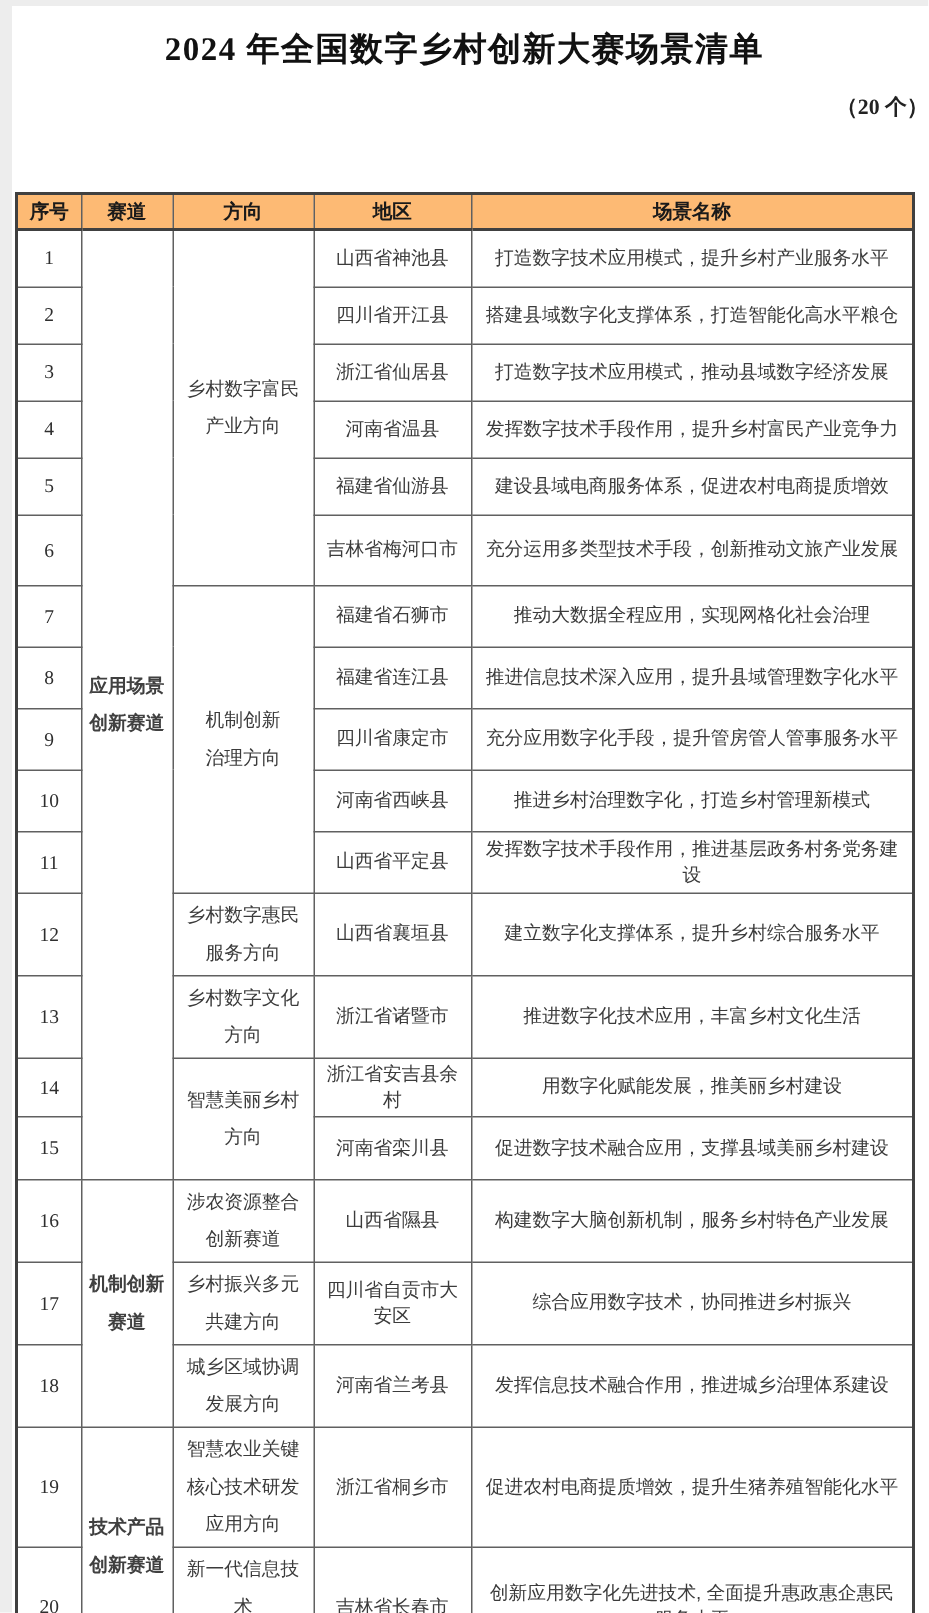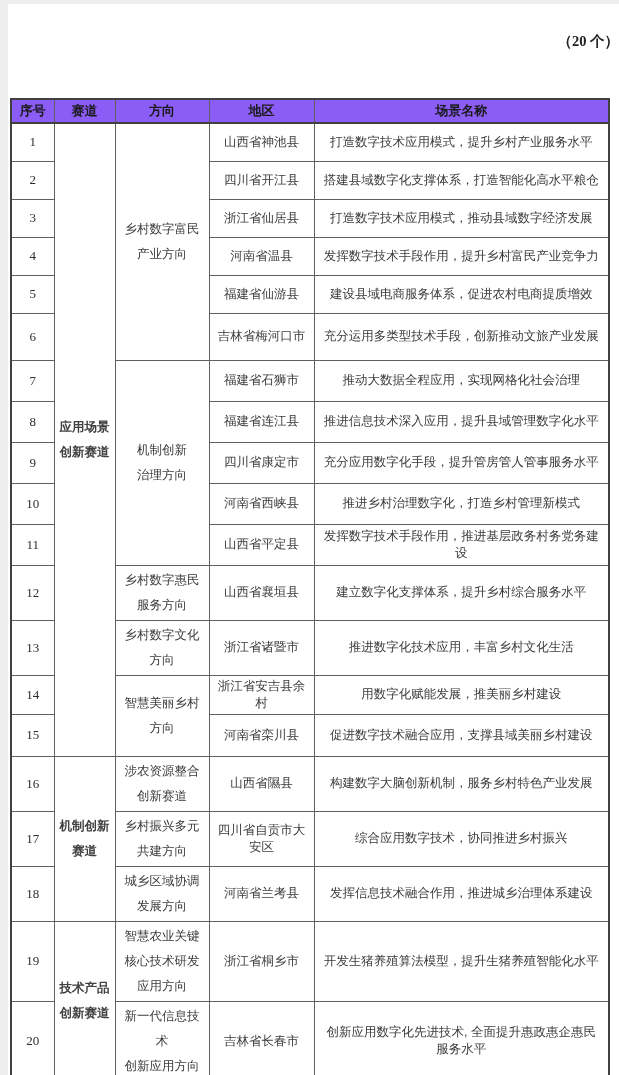--- a/index.html
+++ b/index.html
@@ -60,21 +60,21 @@
     font-size: 12.5px;
     color: #3b3b3b;
     padding: 2px 3px;
   }
   .scene-table thead th {
     font-size: 13px;
     font-weight: bold;
     color: #1a1a1a;
     height: 24px;
     border-bottom: 2px solid #404040;
-    background: #8b5cf6;
+    background: #fdba74;
   }
   td.cell-index {
     font-family: "Liberation Serif", "DejaVu Serif", serif;
     font-size: 13px;
     color: #2e2e2e;
   }
   td.cell-track {
     font-weight: bold;
     color: #404040;
     white-space: pre-line;
@@ -87,20 +87,21 @@
   }
   td.cell-scene { padding: 2px 6px; }
 </style>
 </head>
 <body>
 
 <div class="edge-left"></div>
 <div class="edge-top"></div>
 
 <div class="page">
+  <div class="doc-title">2024 年全国数字乡村创新大赛场景清单</div>
   <div class="doc-subtitle">（20 个）</div>
 
   <table class="scene-table">
     <colgroup>
       <col class="c-index">
         <col class="c-track">
         <col class="c-dir">
         <col class="c-region">
         <col class="c-scene">
     </colgroup>
@@ -225,21 +226,21 @@
         <td class="cell-scene">发挥信息技术融合作用，推进城乡治理体系建设</td>
       </tr>
       <tr style="height:73px">
         <td class="cell-index">19</td>
         <td class="cell-track" rowspan="2">技术产品
 创新赛道</td>
         <td class="cell-dir">智慧农业关键
 核心技术研发
 应用方向</td>
         <td class="cell-region">浙江省桐乡市</td>
-        <td class="cell-scene">开发生猪养殖算法模型，提升生猪养殖智能化水平</td>
+        <td class="cell-scene">促进农村电商提质增效，提升生猪养殖智能化水平</td>
       </tr>
       <tr style="height:59px">
         <td class="cell-index">20</td>
         <td class="cell-dir">新一代信息技术
 创新应用方向</td>
         <td class="cell-region">吉林省长春市</td>
         <td class="cell-scene">创新应用数字化先进技术, 全面提升惠政惠企惠民服务水平</td>
       </tr>
     </tbody>
   </table>

